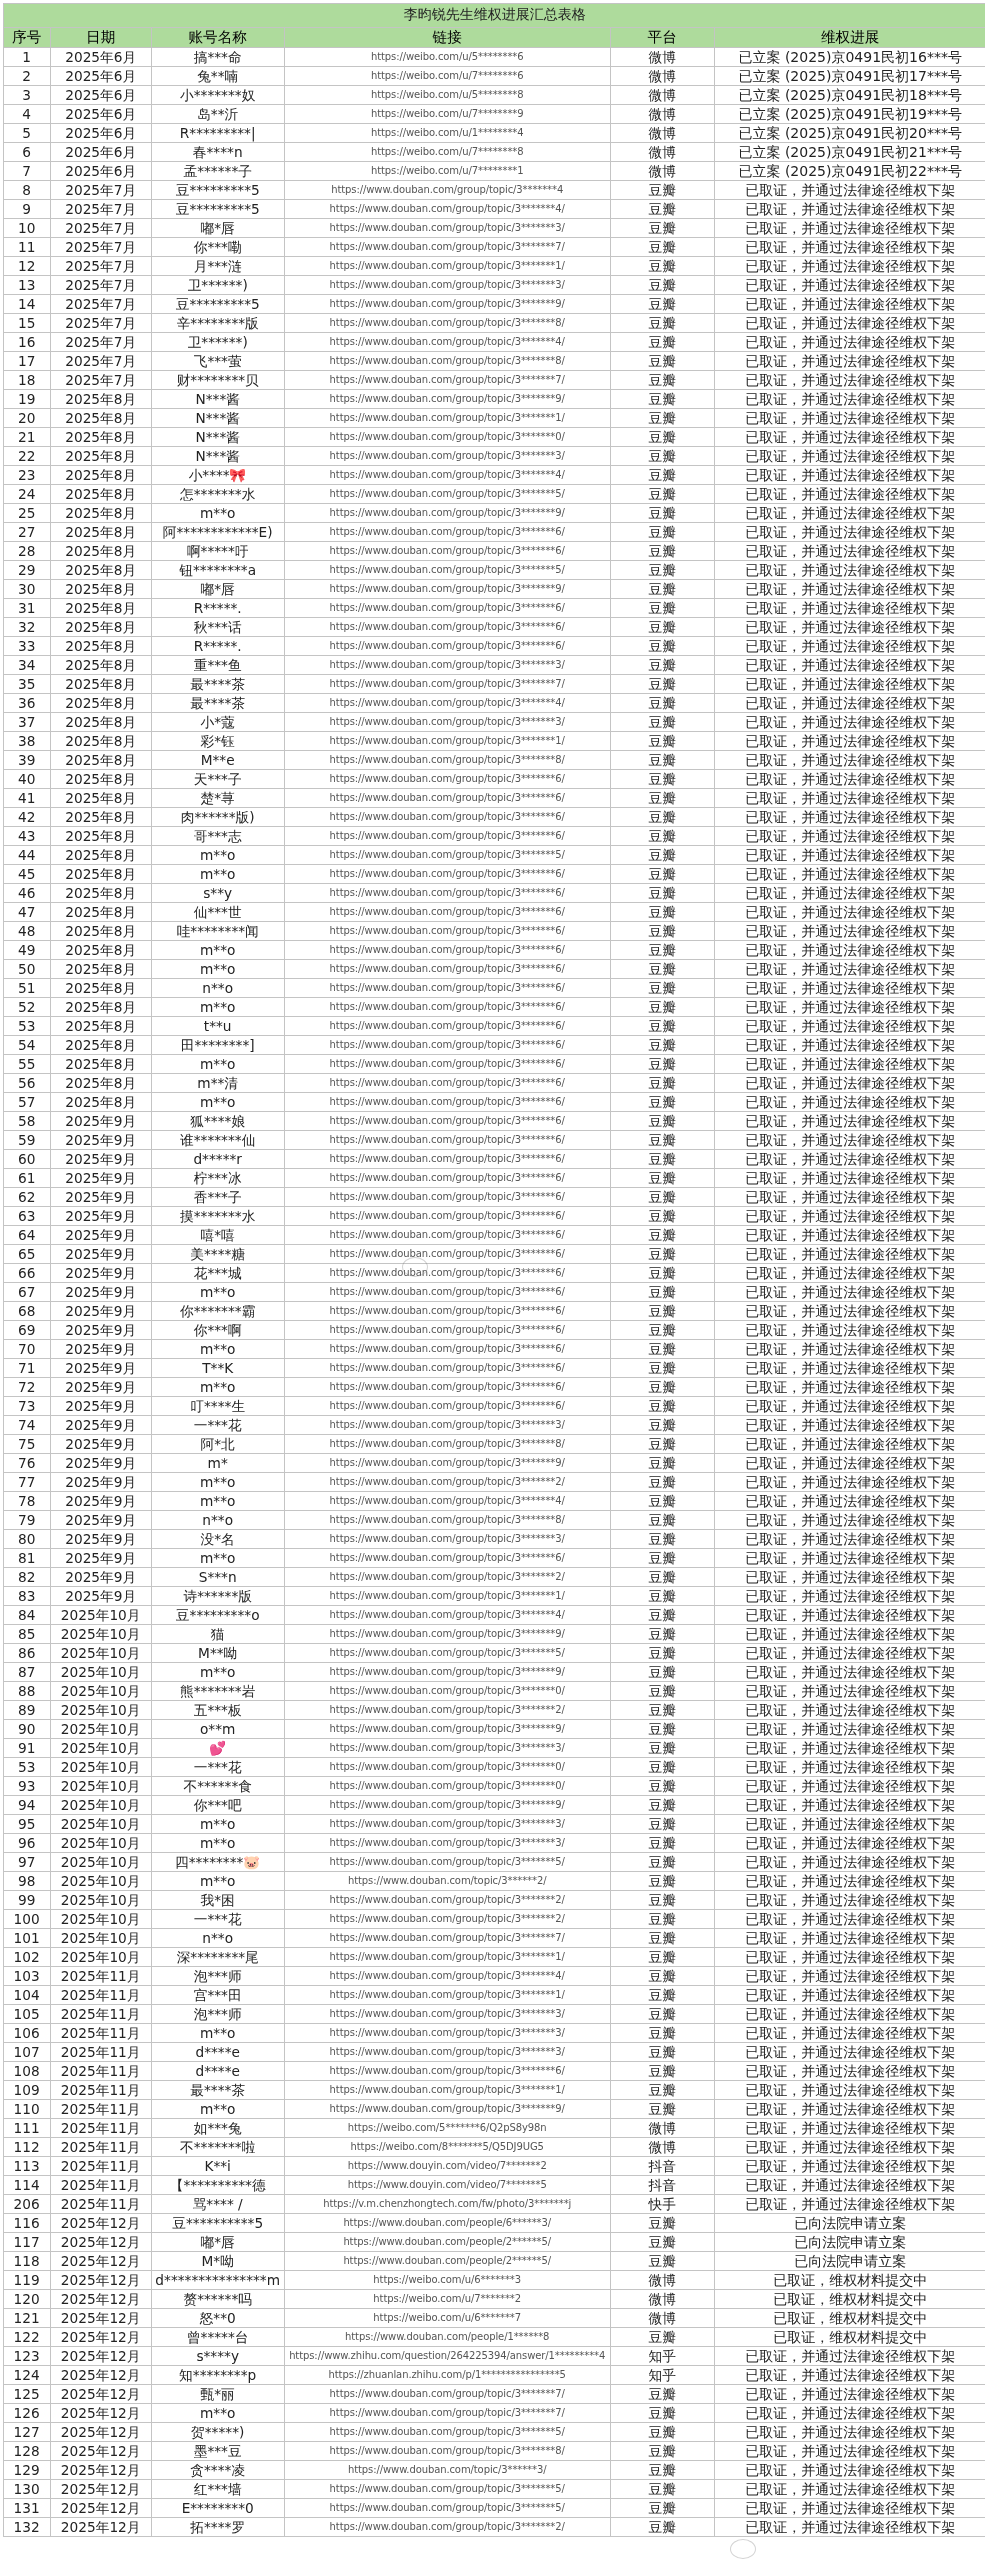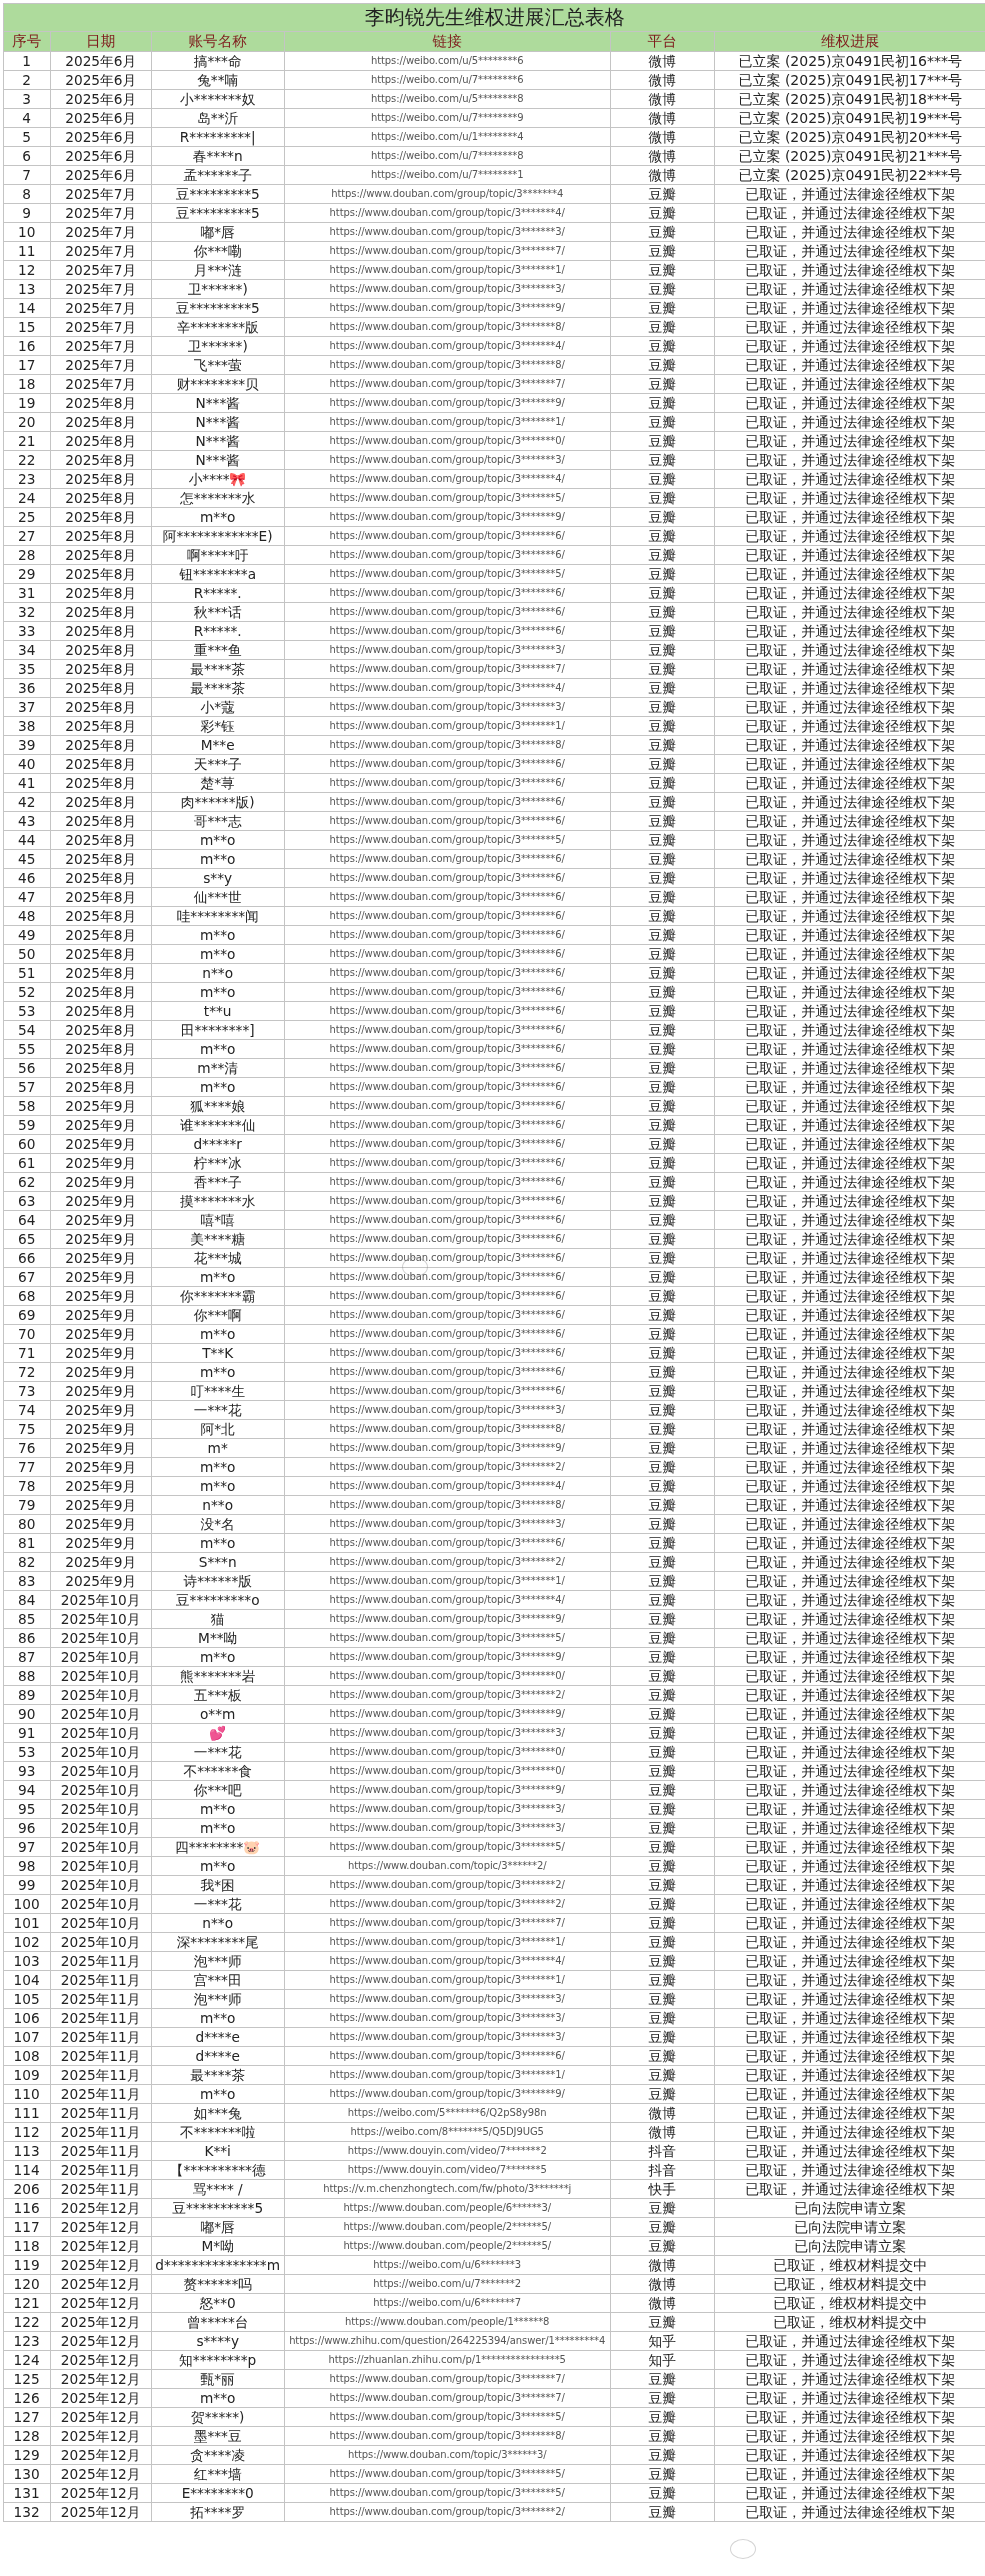--- a/index.html
+++ b/index.html
@@ -2,23 +2,23 @@
 <html style="font-size:14.6px"><head>
 <meta charset="utf-8">
 <style>
   html, body { margin: 0; padding: 0; background: #ffffff; }
   body { width: 986px; height: 2576px; overflow: hidden; position: relative;
          font-family: "DejaVu Sans", "Liberation Sans", sans-serif; color: #222; }
   #sheet { position: absolute; left: 2.7px; top: 2.7px; border-collapse: collapse;
            table-layout: fixed; width: 983px; }
   #sheet td, #sheet th { border: 0.9px solid #c4c4c4; padding: 0; text-align: center;
            white-space: nowrap; overflow: hidden; vertical-align: middle; }
-  .title-row th { height: 23px; background: #aedb9c; font-size: 20px; font-weight: normal;
+  .title-row th { height: 23px; background: #aedb9c; font-size: 14px; font-weight: normal;
            color: #222; border-top: 0.9px solid #999; }
-  .head-row th { height: 19px; background: #aedb9c; font-size: 14.6px; font-weight: normal; color: #7f1d1d; }
+  .head-row th { height: 19px; background: #aedb9c; font-size: 14.6px; font-weight: normal; color: #000000; }
   .data-row td { height: 18px; font-size: 13.7px; line-height: 18px; }
   .data-row td.c-link { font-size: 10px; color: #555; letter-spacing: -0.1px; }
   .data-row td.c-no { font-size: 13.7px; }
   .data-row td.c-status { font-size: 14px; }
   .data-row:nth-child(3n) td { border-bottom-color: #9a9a9a; }
   .wm { position: absolute; color: rgba(120,120,120,0.28); pointer-events: none; }
   .wm-logo { width: 24px; height: 18px; border: 1.8px solid rgba(130,130,130,0.35);
              border-radius: 50%; display: inline-block; }
 </style>
 </head>
@@ -265,20 +265,28 @@
       </tr>
       <tr class="data-row">
         <td class="c-no">29</td>
         <td class="c-date">2025年8月</td>
         <td class="c-name">钮********a</td>
         <td class="c-link">https://www.douban.com/group/topic/3*******5/</td>
         <td class="c-platform">豆瓣</td>
         <td class="c-status">已取证，并通过法律途径维权下架</td>
       </tr>
       <tr class="data-row">
+        <td class="c-no">30</td>
+        <td class="c-date">2025年8月</td>
+        <td class="c-name">嘟*唇</td>
+        <td class="c-link">https://www.douban.com/group/topic/3*******9/</td>
+        <td class="c-platform">豆瓣</td>
+        <td class="c-status">已取证，并通过法律途径维权下架</td>
+      </tr>
+      <tr class="data-row">
         <td class="c-no">31</td>
         <td class="c-date">2025年8月</td>
         <td class="c-name">R*****.</td>
         <td class="c-link">https://www.douban.com/group/topic/3*******6/</td>
         <td class="c-platform">豆瓣</td>
         <td class="c-status">已取证，并通过法律途径维权下架</td>
       </tr>
       <tr class="data-row">
         <td class="c-no">32</td>
         <td class="c-date">2025年8月</td>

